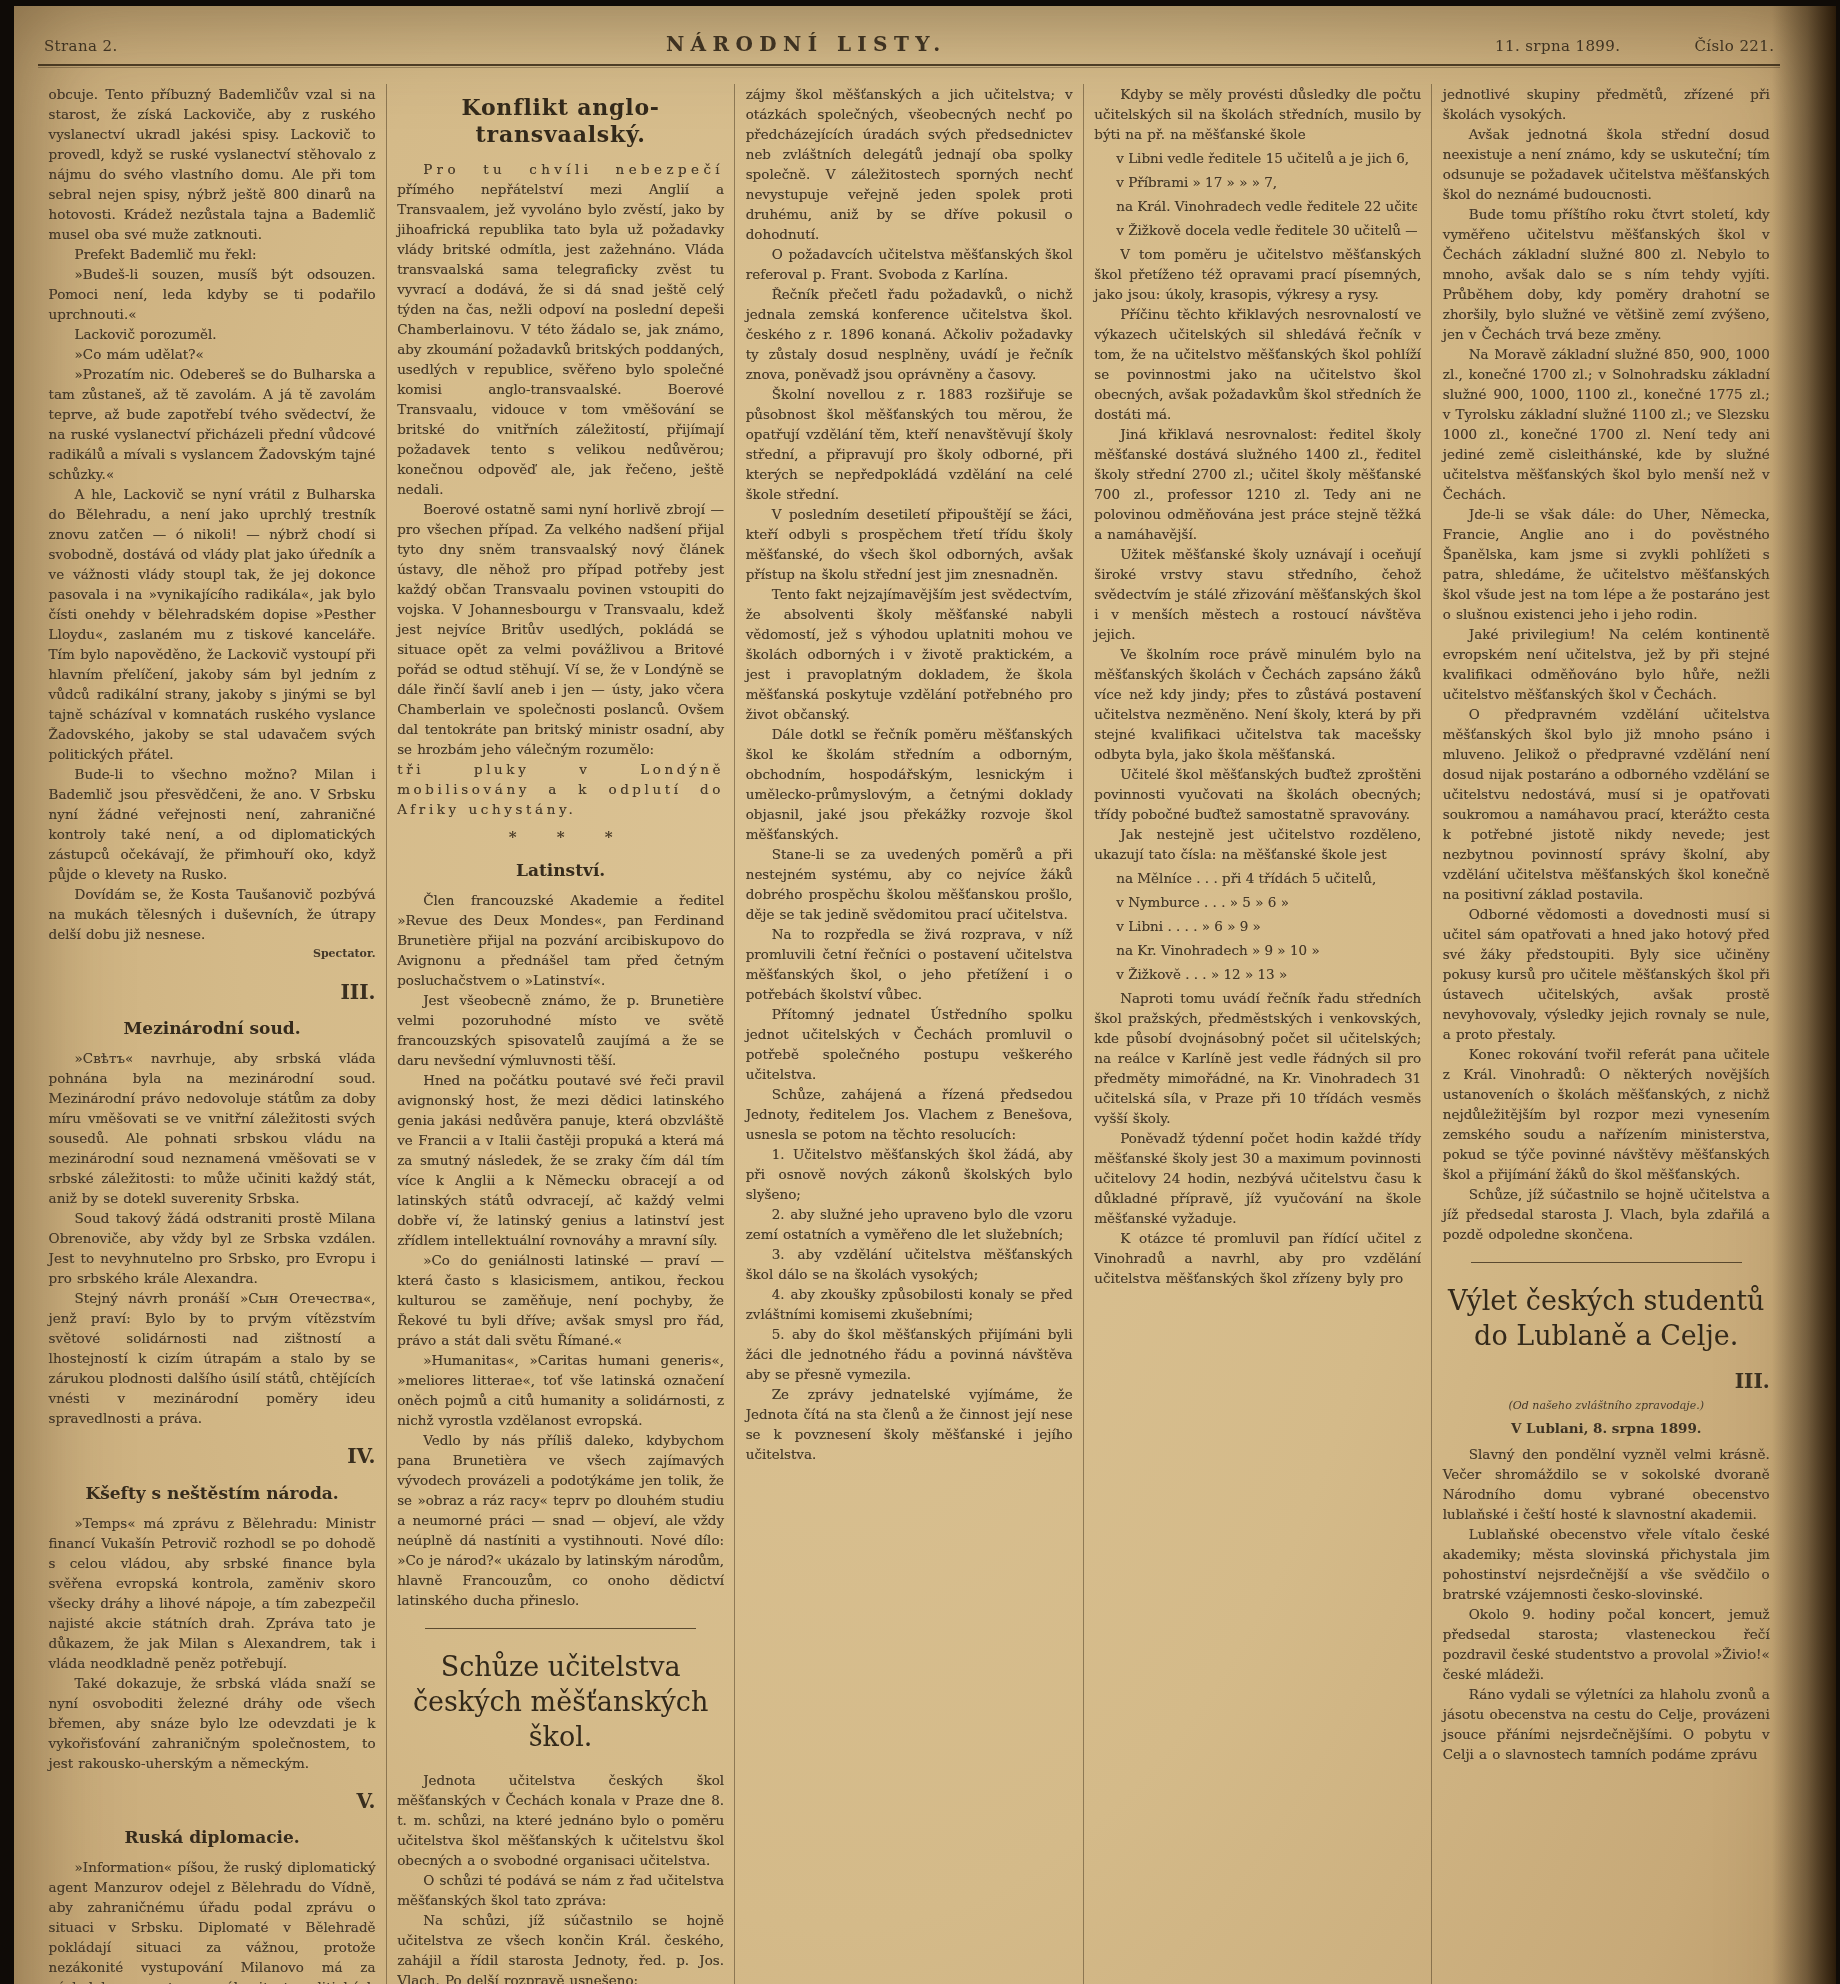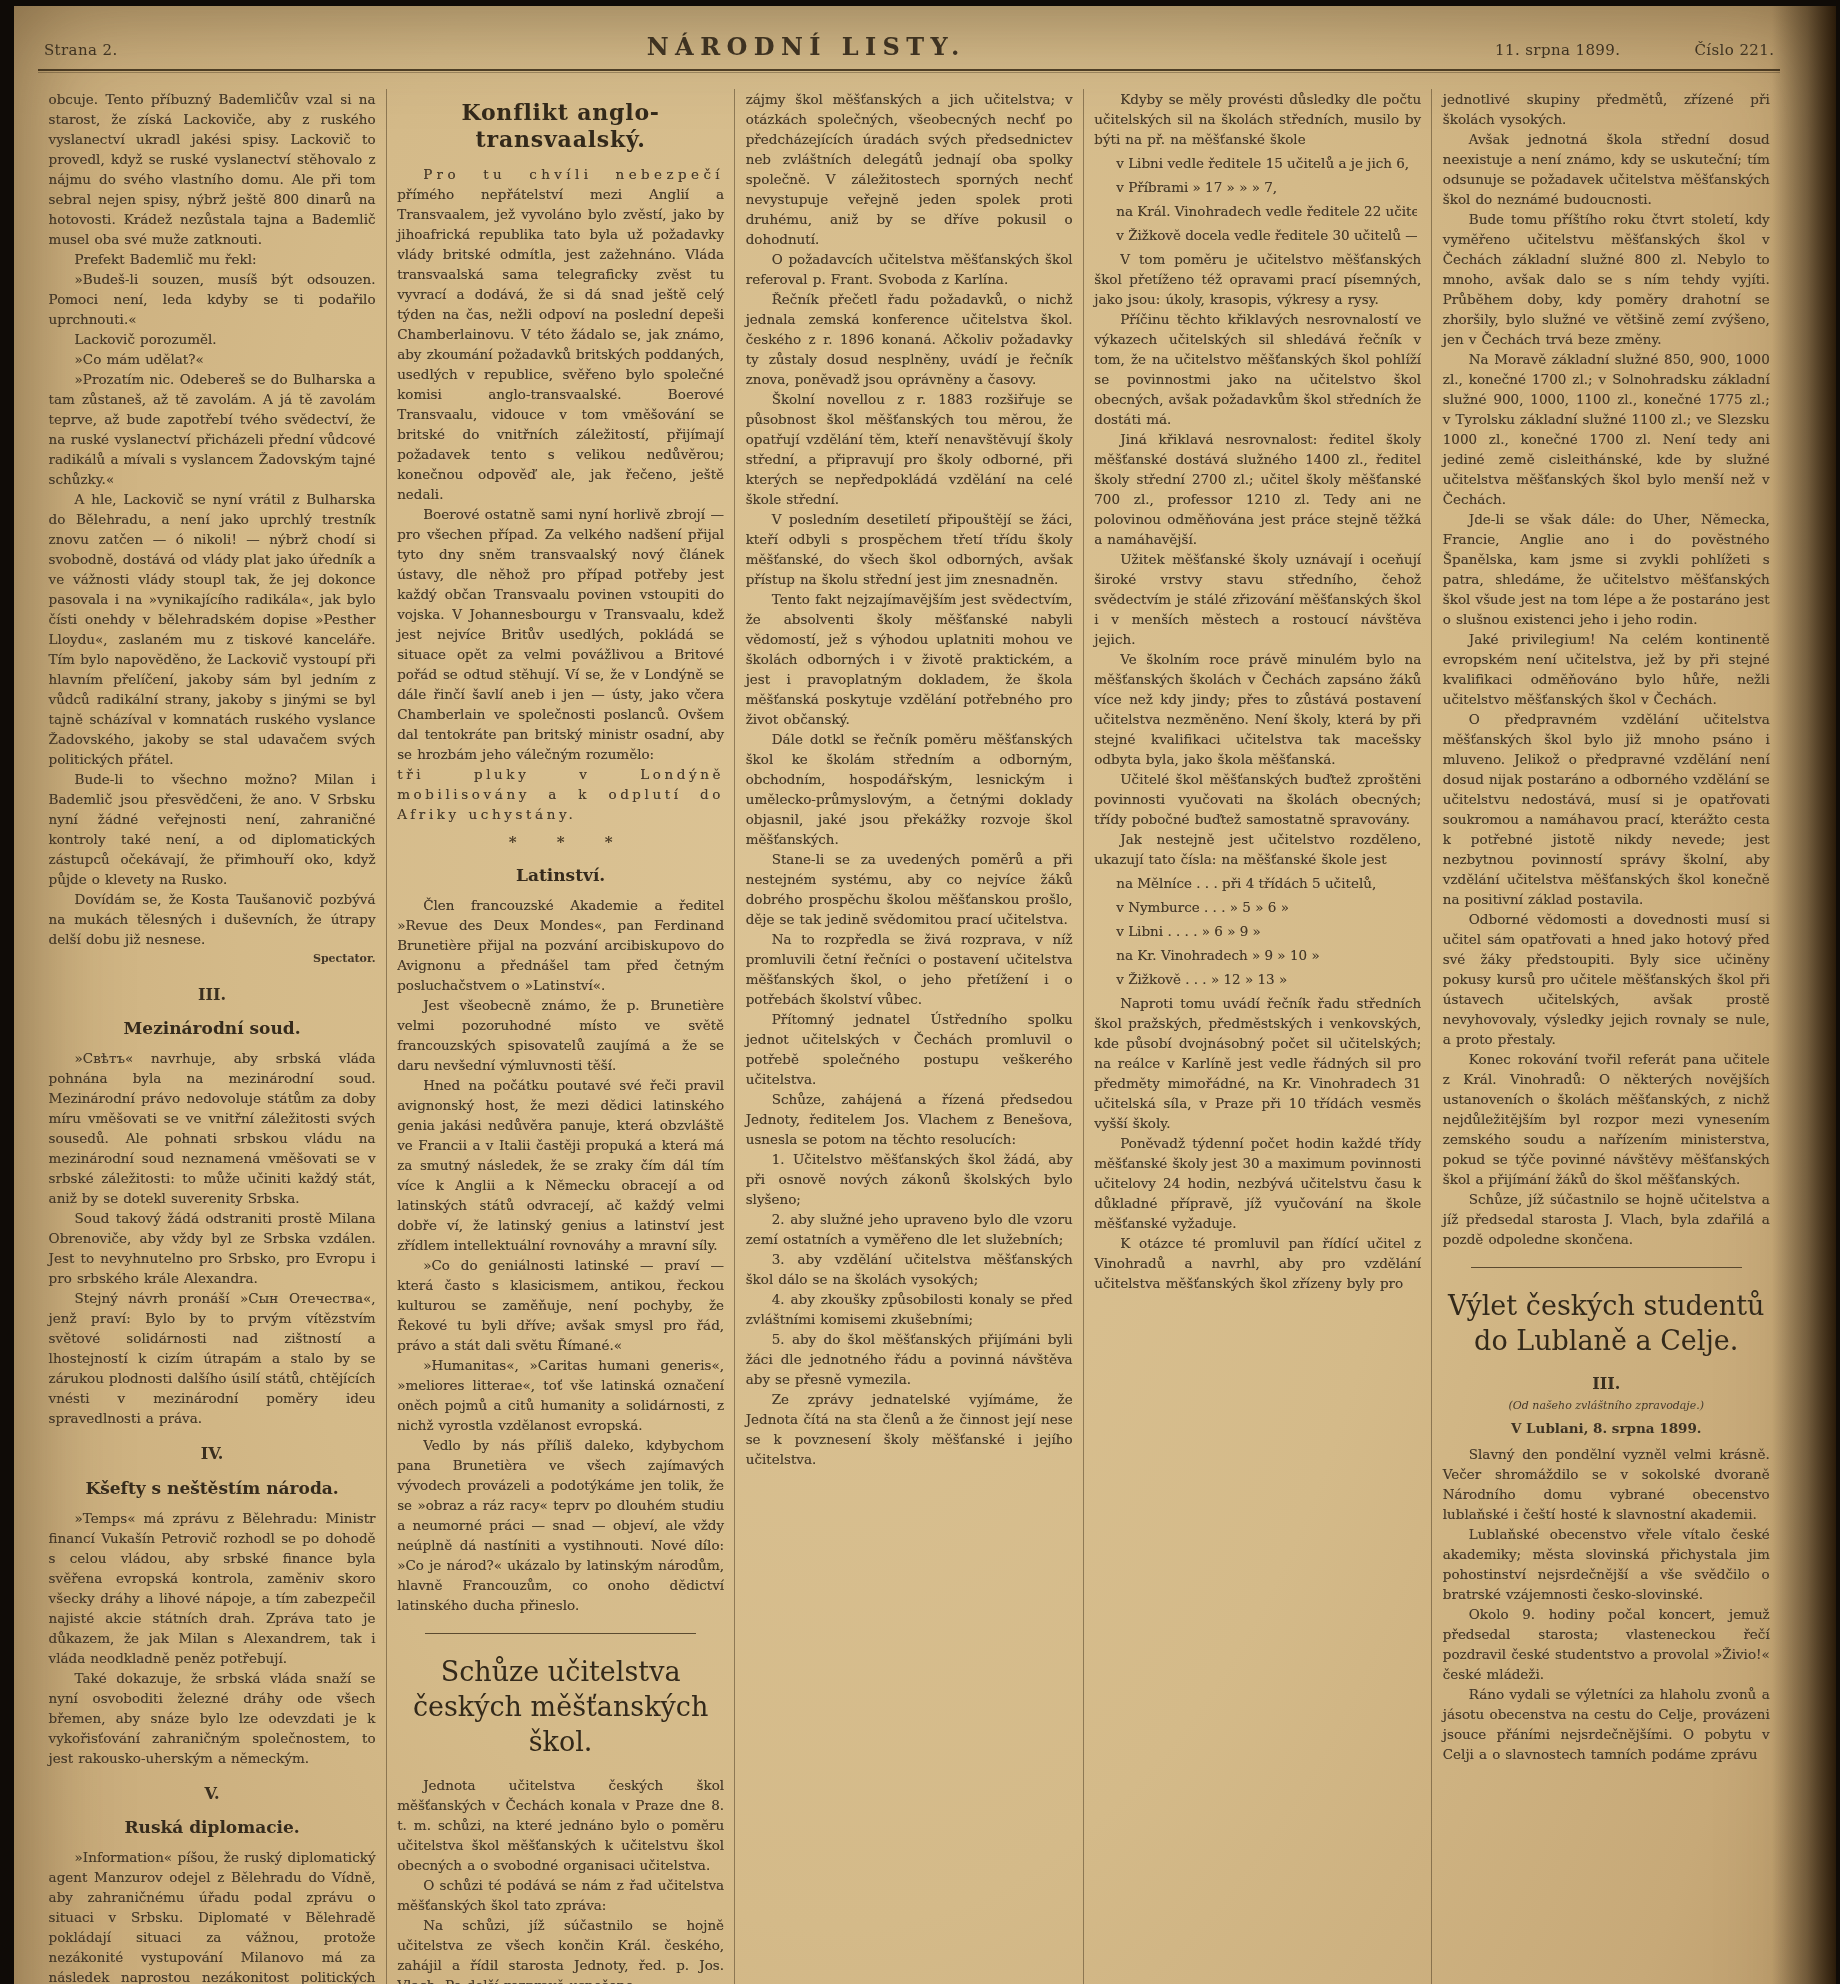--- a/index.html
+++ b/index.html
@@ -17,21 +17,21 @@
     position:absolute;top:0;right:0;width:64px;height:100%;
     background:linear-gradient(to right, rgba(43,28,12,0) 0%, rgba(43,28,12,.45) 55%, #2a1b0a 100%);
     pointer-events:none;
   }
   .inner{position:absolute;left:24px;right:56px;top:26px;bottom:16px;}
   .masthead-row{
     display:flex;justify-content:space-between;align-items:baseline;
     color:#3e3221;padding:0 5.6px;
   }
   .page-label,.issue-date,.issue-number{font-size:15px;letter-spacing:0.4px;}
-  .mast-title{font-size:24px;font-weight:bold;letter-spacing:6.4px;margin:0 16px;}
+  .mast-title{font-size:20px;font-weight:bold;letter-spacing:6.4px;margin:0 16px;}
   .right-group{display:flex;gap:74px;}
   .header-rule{
     margin-top:8px;height:1.6px;
     border-top:2.4px solid rgba(56,42,22,.85);
     border-bottom:0.8px solid rgba(56,42,22,.35);
   }
   .columns{display:flex;align-items:stretch;margin-top:16px;height:calc(100% - 67px);}
   .col{flex:1 1 0;padding:0 10.3px;overflow:hidden;}
   .col + .col{border-left:0.8px solid rgba(70,54,30,.5);}
 
@@ -55,21 +55,21 @@
     margin:10.3px 0 12px;letter-spacing:0.8px;line-height:1.2;
   }
   .headxl{
     font-size:27px;font-weight:normal;text-align:center;color:#33291a;
     margin:20.6px 0 15px;line-height:1.3;
   }
   .head2{
     font-size:17px;font-weight:bold;text-align:center;color:#362b1c;
     margin:14.3px 0 9.5px;line-height:1.2;
   }
-  .roman{font-size:16px;font-weight:bold;text-align:center;color:#3a2f1f;margin:16px 0 2.4px;}
+  .roman{font-size:20px;font-weight:bold;text-align:right;color:#3a2f1f;margin:16px 0 2.4px;}
   .stars{
     font-size:15px;font-weight:bold;text-align:center;color:#4a3c28;
     letter-spacing:17.5px;text-indent:17.5px;margin:8.7px 0;
   }
   .rulebar{border-top:1.6px solid rgba(60,46,26,.8);margin:17.5px 28px 5.6px;}
   .sig{font-size:11px;line-height:20px;font-weight:bold;text-align:right;color:#443829;margin:0;}
   .dateline{font-size:11px;line-height:20px;font-style:italic;text-align:center;color:#443829;margin:2.4px 0;text-indent:0;}
   .dateline2{font-size:13.5px;line-height:20px;font-weight:bold;text-align:center;color:#3d3222;margin:0 0 5.6px;text-indent:0;}
 </style>
 </head>

